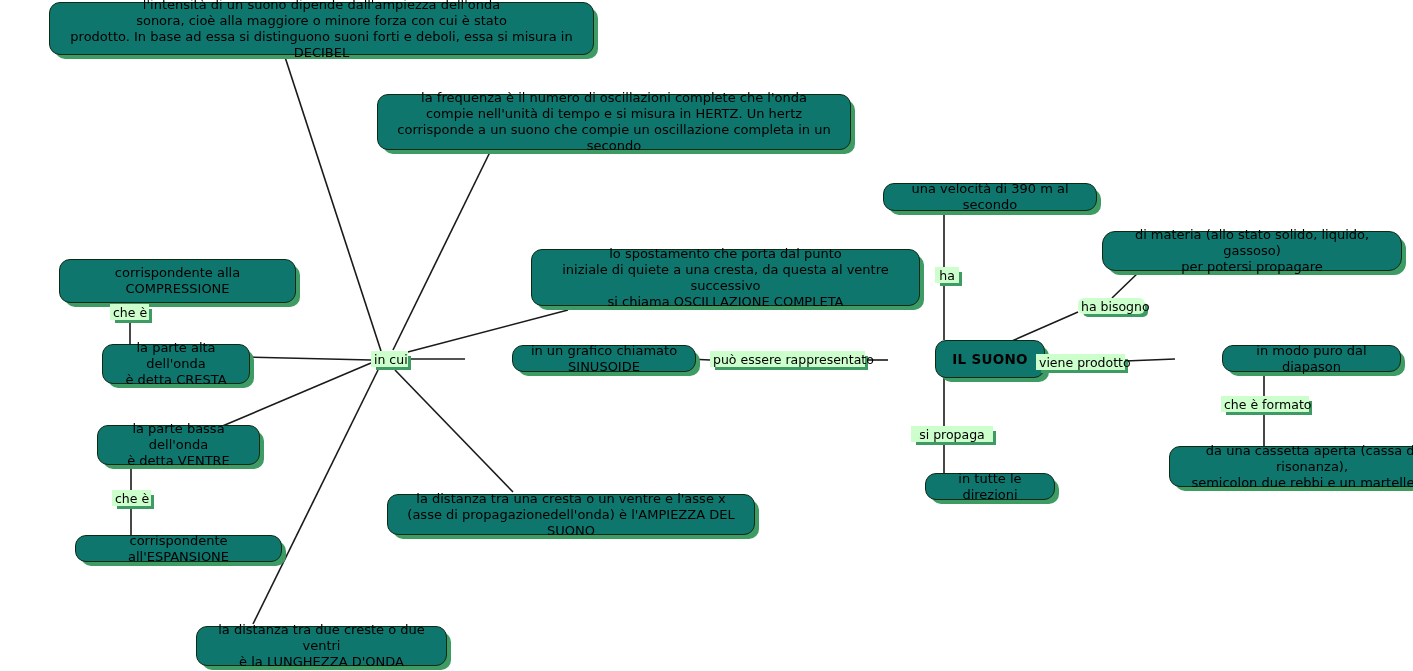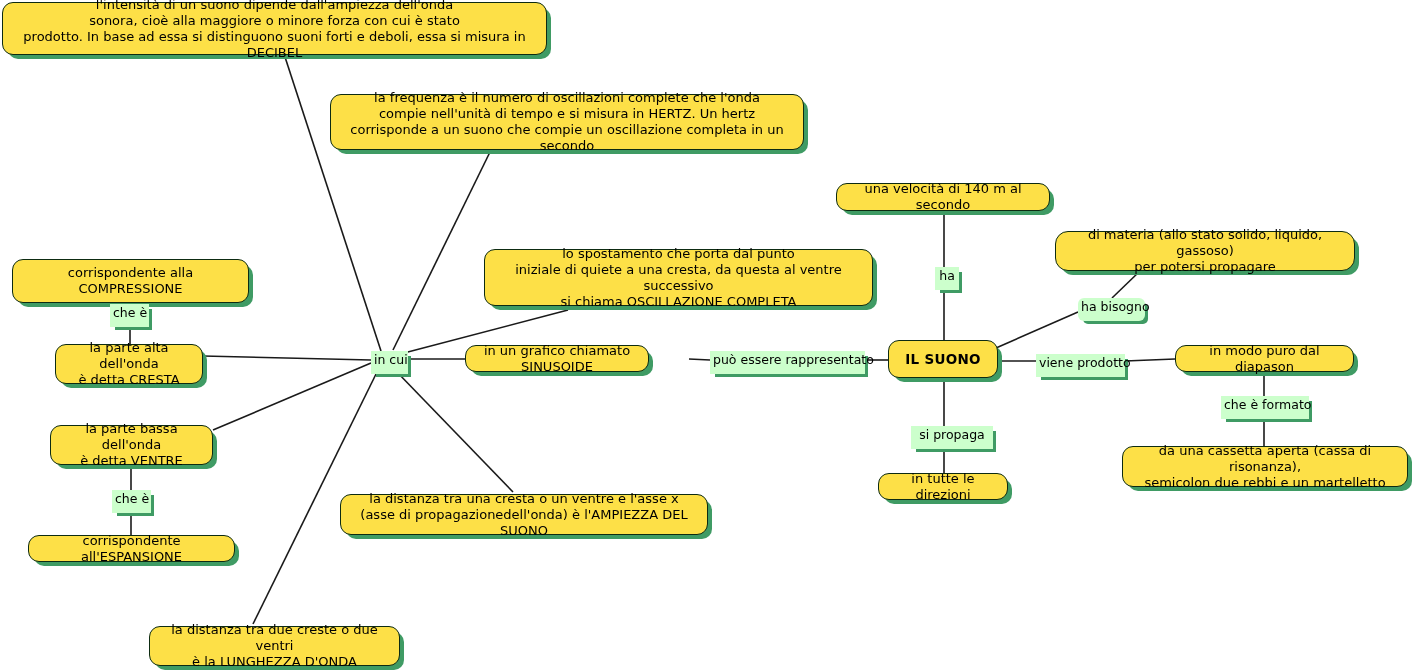--- a/index.html
+++ b/index.html
@@ -23,48 +23,49 @@
     height: 671px;
     pointer-events: none;
   }
   #edges line {
     stroke: #1a1a1a;
     stroke-width: 1.6;
   }
   .node {
     position: absolute;
     box-sizing: border-box;
-    background: #fde047;
+    background: #0f766e;
     border: 1.6px solid #0d2b12;
     border-radius: 11px;
     box-shadow: 5px 5px 0 -1px #3f9b64;
     display: flex;
     align-items: center;
     justify-content: center;
     text-align: center;
     color: #000000;
     font-size: 13px;
     line-height: 16px;
     padding: 3px 8px;
     white-space: pre-line;
+    margin-left: 47px;
   }
   .node.bold {
     font-weight: bold;
     font-size: 13.5px;
     letter-spacing: 0.3px;
   }
   .linklabel {
     position: absolute;
     box-sizing: border-box;
     background: #ccffcc;
     box-shadow: 4px 4px 0 -1px #3f9b64;
     color: #000000;
     font-size: 12.5px;
     line-height: 15px;
-    padding: 1px 3px 7px 3px;
+    padding: 1px 3px 0 3px;
     white-space: nowrap;
     text-align: center;
   }
 </style>
 </head>
 <body>
 
 <div id="canvas">
   <svg id="edges">
       <line x1="130" y1="290" x2="130" y2="304"></line>
@@ -91,21 +92,21 @@
       <line x1="404" y1="353" x2="568" y2="310"></line>
       <line x1="395" y1="370" x2="513" y2="492"></line>
       <line x1="378" y1="370" x2="253" y2="624"></line>
     </svg>
 <div class="node" style="left: 2px; top: 2px; width: 545px; height: 53px;">l'intensità di un suono dipende dall'ampiezza dell'onda
 sonora, cioè alla maggiore o minore forza con cui è stato
 prodotto. In base ad essa si distinguono suoni forti e deboli, essa si misura in DECIBEL</div>
     <div class="node" style="left: 330px; top: 94px; width: 474px; height: 56px;">la frequenza è il numero di oscillazioni complete che l'onda
 compie nell'unità di tempo e si misura in HERTZ. Un hertz
 corrisponde a un suono che compie un oscillazione completa in un secondo</div>
-    <div class="node" style="left: 836px; top: 183px; width: 214px; height: 28px;">una velocità di 140 m al secondo</div>
+    <div class="node" style="left: 836px; top: 183px; width: 214px; height: 28px;">una velocità di 390 m al secondo</div>
     <div class="node" style="left: 1055px; top: 231px; width: 300px; height: 40px; border-radius: 13px;">di materia (allo stato solido, liquido, gassoso)
 per potersi propagare</div>
     <div class="node" style="left: 12px; top: 259px; width: 237px; height: 44px;">corrispondente alla COMPRESSIONE</div>
     <div class="node" style="left: 484px; top: 249px; width: 389px; height: 57px;">lo spostamento che porta dal punto
 iniziale di quiete a una cresta, da questa al ventre successivo
 si chiama OSCILLAZIONE COMPLETA</div>
     <div class="node" style="left: 55px; top: 344px; width: 148px; height: 40px;">la parte alta dell'onda
 è detta CRESTA</div>
     <div class="node" style="left: 465px; top: 345px; width: 184px; height: 27px;">in un grafico chiamato SINUSOIDE</div>
     <div class="node" style="left: 1175px; top: 345px; width: 179px; height: 27px;">in modo puro dal diapason</div>

